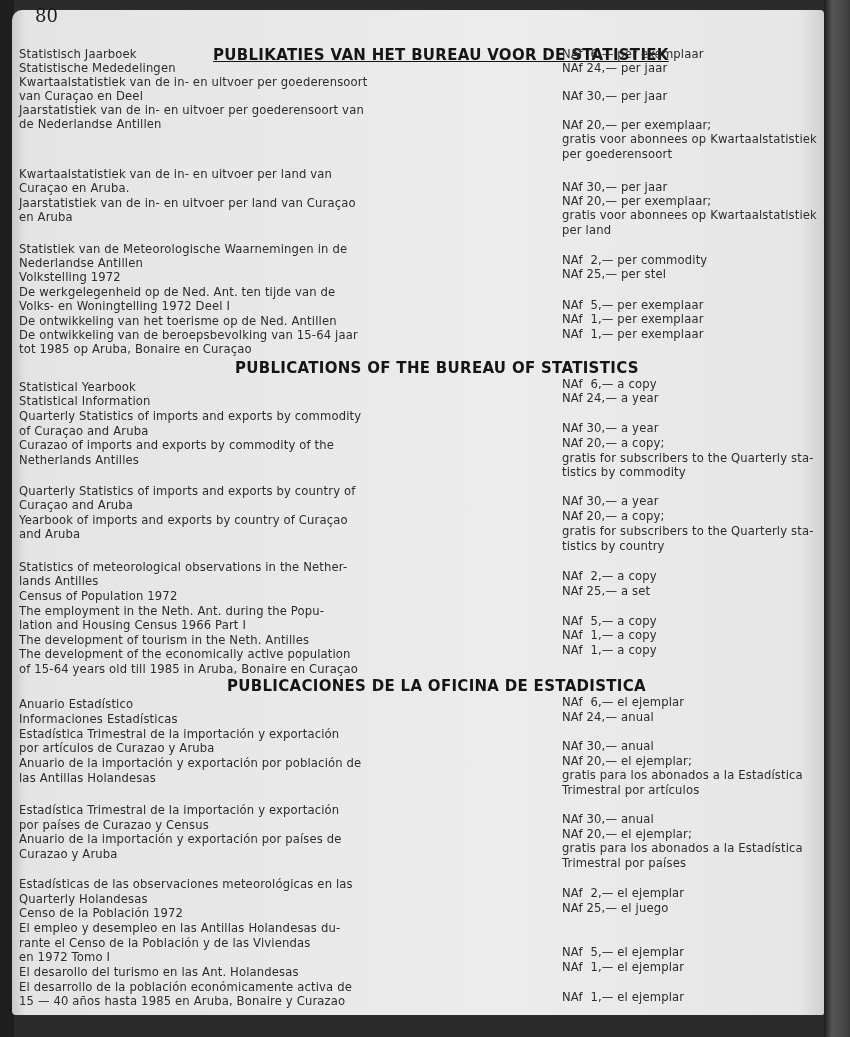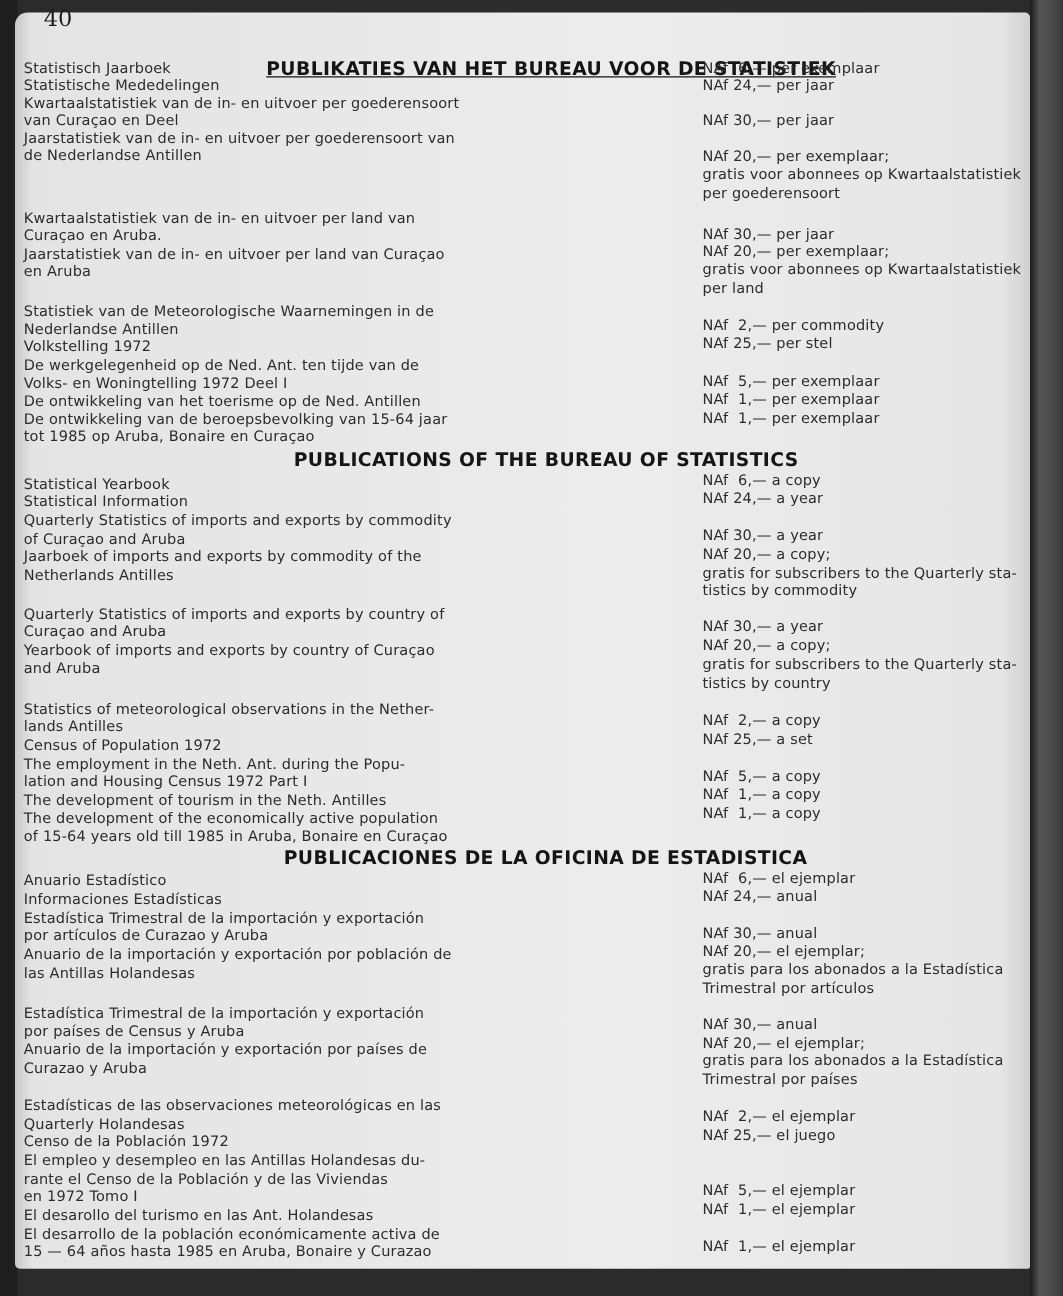--- a/index.html
+++ b/index.html
@@ -20,21 +20,21 @@
   .pnum { position:absolute; left:35px; top:5px; font-family:"DejaVu Serif", serif; font-size:18px;
           color:#1d1d1d; line-height:22px; }
 </style>
 </head>
 <body>
 
 <div class="leftedge"></div>
 <div class="page"></div>
 <div class="binding"></div>
 
-<div class="pnum">40</div>
+<div class="pnum">80</div>
 
 <div class="head" style="left:213px;top:46px;text-decoration:underline;">PUBLIKATIES VAN HET BUREAU VOOR DE STATISTIEK</div>
 
 <div class="line l" style="top:47px">Statistisch Jaarboek</div>
 <div class="line l" style="top:61px">Statistische Mededelingen</div>
 <div class="line l" style="top:75px">Kwartaalstatistiek van de in- en uitvoer per goederensoort</div>
 <div class="line l" style="top:89px">van Curaçao en Deel</div>
 <div class="line l" style="top:103px">Jaarstatistiek van de in- en uitvoer per goederensoort van</div>
 <div class="line l" style="top:117px">de Nederlandse Antillen</div>
 <div class="line l" style="top:167px">Kwartaalstatistiek van de in- en uitvoer per land van</div>
@@ -65,31 +65,31 @@
 <div class="line r" style="top:298px">NAf  5,— per exemplaar</div>
 <div class="line r" style="top:312px">NAf  1,— per exemplaar</div>
 <div class="line r" style="top:327px">NAf  1,— per exemplaar</div>
 
 <div class="head" style="left:235px;top:359px;">PUBLICATIONS OF THE BUREAU OF STATISTICS</div>
 
 <div class="line l" style="top:380px">Statistical Yearbook</div>
 <div class="line l" style="top:394px">Statistical Information</div>
 <div class="line l" style="top:409px">Quarterly Statistics of imports and exports by commodity</div>
 <div class="line l" style="top:424px">of Curaçao and Aruba</div>
-<div class="line l" style="top:438px">Jaarboek of imports and exports by commodity of the</div>
+<div class="line l" style="top:438px">Curazao of imports and exports by commodity of the</div>
 <div class="line l" style="top:453px">Netherlands Antilles</div>
 <div class="line l" style="top:484px">Quarterly Statistics of imports and exports by country of</div>
 <div class="line l" style="top:498px">Curaçao and Aruba</div>
 <div class="line l" style="top:513px">Yearbook of imports and exports by country of Curaçao</div>
 <div class="line l" style="top:527px">and Aruba</div>
 <div class="line l" style="top:560px">Statistics of meteorological observations in the Nether-</div>
 <div class="line l" style="top:574px">lands Antilles</div>
 <div class="line l" style="top:589px">Census of Population 1972</div>
 <div class="line l" style="top:604px">The employment in the Neth. Ant. during the Popu-</div>
-<div class="line l" style="top:618px">lation and Housing Census 1972 Part I</div>
+<div class="line l" style="top:618px">lation and Housing Census 1966 Part I</div>
 <div class="line l" style="top:633px">The development of tourism in the Neth. Antilles</div>
 <div class="line l" style="top:647px">The development of the economically active population</div>
 <div class="line l" style="top:662px">of 15-64 years old till 1985 in Aruba, Bonaire en Curaçao</div>
 
 <div class="line r" style="top:377px">NAf  6,— a copy</div>
 <div class="line r" style="top:391px">NAf 24,— a year</div>
 <div class="line r" style="top:421px">NAf 30,— a year</div>
 <div class="line r" style="top:436px">NAf 20,— a copy;</div>
 <div class="line r" style="top:451px">gratis for subscribers to the Quarterly sta-</div>
 <div class="line r" style="top:465px">tistics by commodity</div>
@@ -105,32 +105,32 @@
 
 <div class="head" style="left:227px;top:677px;">PUBLICACIONES DE LA OFICINA DE ESTADISTICA</div>
 
 <div class="line l" style="top:697px">Anuario Estadístico</div>
 <div class="line l" style="top:712px">Informaciones Estadísticas</div>
 <div class="line l" style="top:727px">Estadística Trimestral de la importación y exportación</div>
 <div class="line l" style="top:741px">por artículos de Curazao y Aruba</div>
 <div class="line l" style="top:756px">Anuario de la importación y exportación por población de</div>
 <div class="line l" style="top:771px">las Antillas Holandesas</div>
 <div class="line l" style="top:803px">Estadística Trimestral de la importación y exportación</div>
-<div class="line l" style="top:818px">por países de Census y Aruba</div>
+<div class="line l" style="top:818px">por países de Curazao y Census</div>
 <div class="line l" style="top:832px">Anuario de la importación y exportación por países de</div>
 <div class="line l" style="top:847px">Curazao y Aruba</div>
 <div class="line l" style="top:877px">Estadísticas de las observaciones meteorológicas en las</div>
 <div class="line l" style="top:892px">Quarterly Holandesas</div>
 <div class="line l" style="top:906px">Censo de la Población 1972</div>
 <div class="line l" style="top:921px">El empleo y desempleo en las Antillas Holandesas du-</div>
 <div class="line l" style="top:936px">rante el Censo de la Población y de las Viviendas</div>
 <div class="line l" style="top:950px">en 1972 Tomo I</div>
 <div class="line l" style="top:965px">El desarollo del turismo en las Ant. Holandesas</div>
 <div class="line l" style="top:980px">El desarrollo de la población económicamente activa de</div>
-<div class="line l" style="top:994px">15 — 64 años hasta 1985 en Aruba, Bonaire y Curazao</div>
+<div class="line l" style="top:994px">15 — 40 años hasta 1985 en Aruba, Bonaire y Curazao</div>
 
 <div class="line r" style="top:695px">NAf  6,— el ejemplar</div>
 <div class="line r" style="top:710px">NAf 24,— anual</div>
 <div class="line r" style="top:739px">NAf 30,— anual</div>
 <div class="line r" style="top:754px">NAf 20,— el ejemplar;</div>
 <div class="line r" style="top:768px">gratis para los abonados a la Estadística</div>
 <div class="line r" style="top:783px">Trimestral por artículos</div>
 <div class="line r" style="top:812px">NAf 30,— anual</div>
 <div class="line r" style="top:827px">NAf 20,— el ejemplar;</div>
 <div class="line r" style="top:841px">gratis para los abonados a la Estadística</div>

